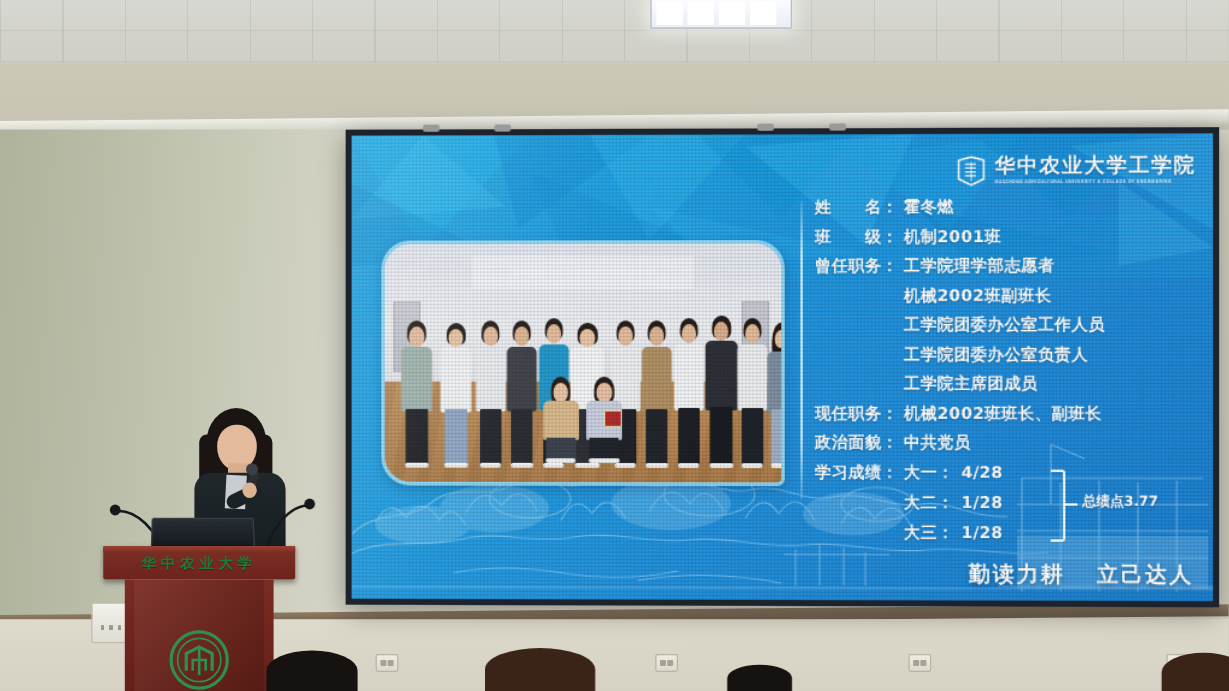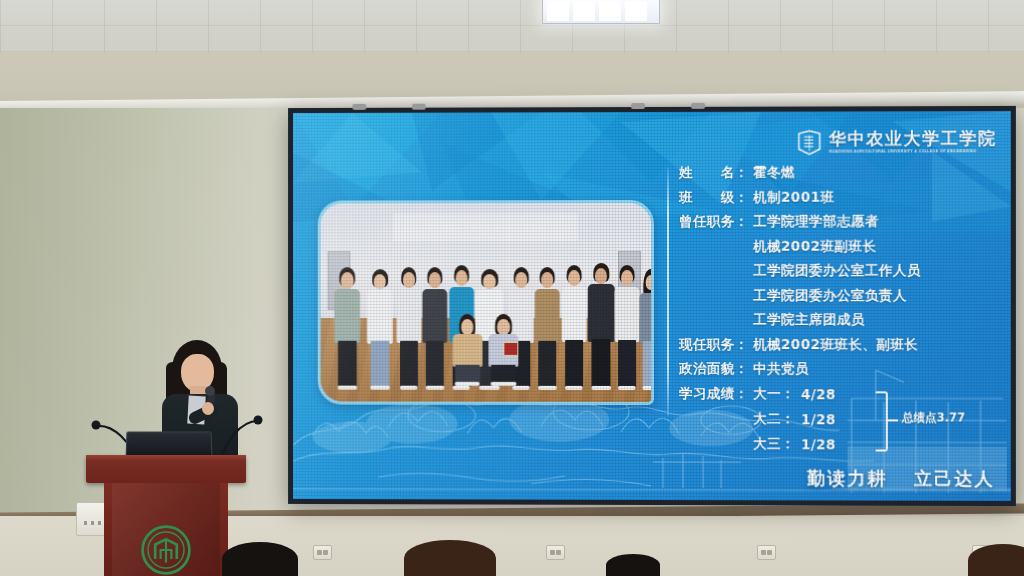--- a/index.html
+++ b/index.html
@@ -587,20 +587,21 @@
   <div class="ctrl-box">
     <div class="dots"></div>
   </div>
 
   <div id="podium">
     <div class="laptop">
       <div class="scr"></div>
     </div>
     <div class="pod-top">
       <div class="edge"></div>
+      <div class="pod-name">华中农业大学</div>
     </div>
     <div class="pod-body">
       <svg class="pod-emblem" viewBox="0 0 60 60">
         <circle cx="30" cy="30" r="26" fill="none" stroke="#2f8f4d" stroke-width="3"></circle>
         <circle cx="30" cy="30" r="20" fill="none" stroke="#2f8f4d" stroke-width="1.6"></circle>
         <path d="M18 40 L18 24 L30 18 L42 24 L42 40" fill="none" stroke="#2f8f4d" stroke-width="3"></path>
         <path d="M24 40 L24 30 L36 30 L36 40" fill="none" stroke="#2f8f4d" stroke-width="2.4"></path>
         <path d="M30 18 L30 44" stroke="#2f8f4d" stroke-width="2.4"></path>
       </svg>
     </div>

